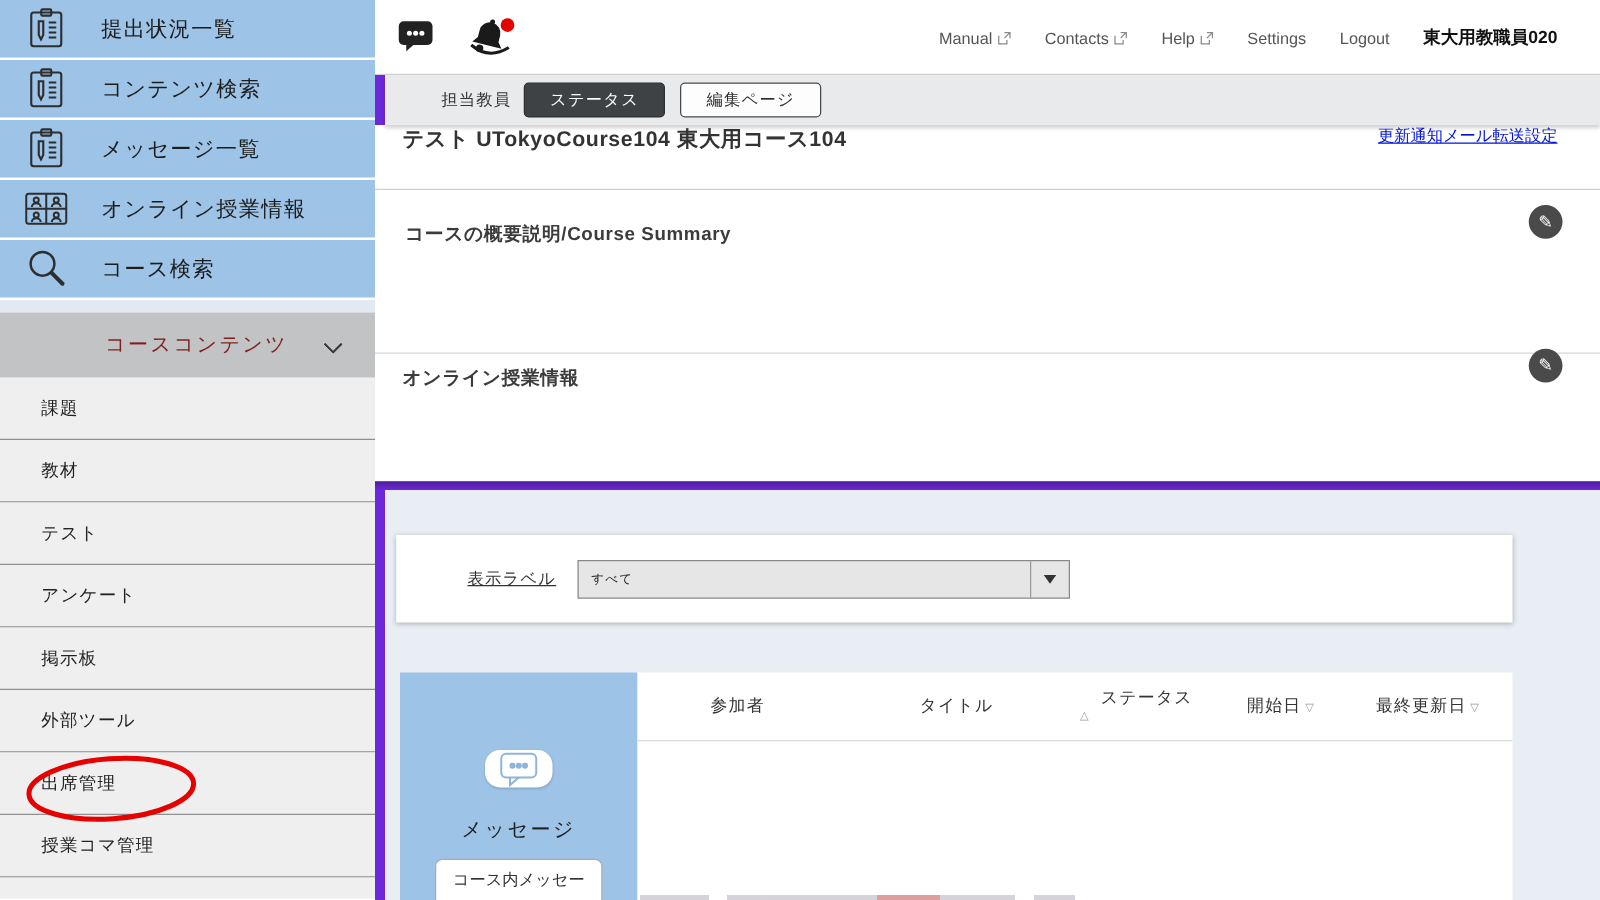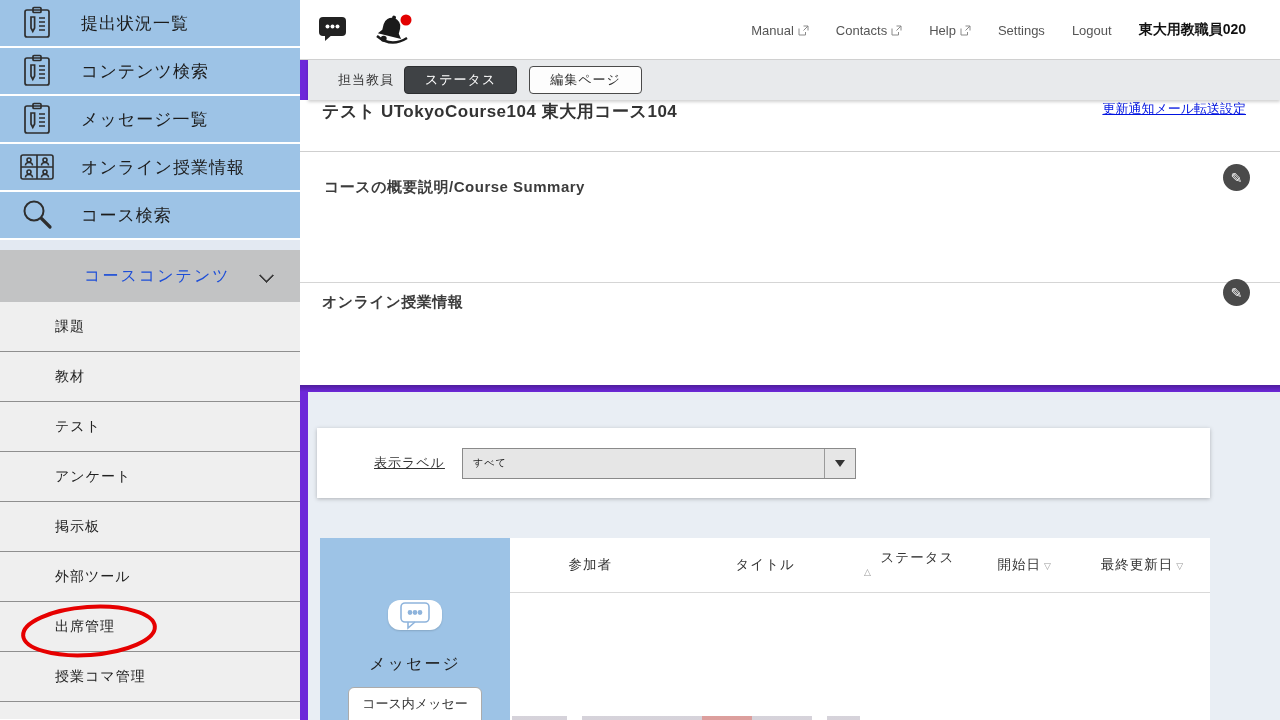--- a/index.html
+++ b/index.html
@@ -7,42 +7,42 @@
     font-family:"Liberation Sans","DejaVu Sans",sans-serif; background:#fff; color:#333; }
 
   
   #sidebar { position:absolute; left:0; top:0; width:300px; height:720px; background:#fff; }
   .sb-blue-item { height:46px; margin-bottom:2px; background:#9DC3E6; display:flex; align-items:center;
      cursor:pointer; }
   .sb-blue-item .sb-icon { width:36px; margin-left:19px; display:flex; justify-content:center; }
   .sb-blue-item .sb-label { margin-left:26px; font-size:17px; letter-spacing:1px; color:#1c1c1c; }
   .sb-spacer { height:10px; background:#E3E9F2; }
   .sb-group-header { height:52px; background:#C2C3C4; display:flex; align-items:center; position:relative; cursor:pointer; }
-  .sb-group-header .sb-group-label { margin-left:84px; font-size:16px; letter-spacing:2px; color:#1d4ed8; }
+  .sb-group-header .sb-group-label { margin-left:84px; font-size:16px; letter-spacing:2px; color:#7f1d1d; }
   .chevron-down { position:absolute; right:28px; top:20px; width:11px; height:11px;
      border-right:2px solid #3a3a3a; border-bottom:2px solid #3a3a3a; transform:rotate(45deg); border-radius:1px; }
   .sb-sub-item { height:50px; background:#EFEFEF; border-bottom:1px solid #8F8F8F; display:flex; align-items:center; cursor:pointer; }
-  .sb-sub-item .sb-sub-label { margin-left:55px; font-size:14px; letter-spacing:1px; color:#222; }
+  .sb-sub-item .sb-sub-label { margin-left:33px; font-size:14px; letter-spacing:1px; color:#222; }
   .sb-sub-item.clipped { height:17px; border-bottom:none; }
   #annotation-ellipse { position:absolute; left:16px; top:602px; width:146px; height:58px; pointer-events:none; }
 
   
   #main { position:absolute; left:300px; top:0; width:980px; height:720px; background:#6d28d9; }
 
   .topbar { height:60px; background:#fff; border-bottom:1px solid #D2D2D2; position:relative; }
   .topbar-icon { position:absolute; top:14px; cursor:pointer; }
   .icon-chat { left:18px; }
   .icon-bell { left:74px; }
   .topbar-right { position:absolute; right:34px; top:0; height:60px; display:flex; align-items:center; gap:27px; }
   .topbar-link { font-size:13px; color:#555; cursor:pointer; display:flex; align-items:center; gap:4px; }
   .username { font-size:14px; font-weight:bold; color:#111; }
 
   .tabstrip { height:40px; background:#E8EAEC; box-shadow:0 2px 3px rgba(0,0,0,.18); position:relative;
      display:flex; align-items:center; padding-left:30px; margin-left:8px; }
-  .role-label { font-size:13px; color:#333; margin-right:10px; letter-spacing:1px; }
+  .role-label { font-size:13px; color:#333; margin-right:10px; letter-spacing:1px;margin-left:15px; }
   .tab-btn { height:28px; padding:0 20px; border-radius:4px; font-size:13px; letter-spacing:1px;
      display:flex; align-items:center; cursor:pointer; }
   .tab-btn.active { background:#3F4245; color:#fff; border:1px solid #2c2e30; margin-right:12px; }
   .tab-btn.inactive { background:#FDFDFD; color:#2e2e2e; border:1px solid #4a4a4a; }
 
   .content-panel { background:#fff; }
   .title-row { height:52px; display:flex; align-items:flex-start; padding:0 34px 0 22px; border-bottom:1px solid #CFCFCF; }
   .course-title { font-size:17px; font-weight:bold; color:#333; letter-spacing:.5px; }
   .notify-link { margin-left:auto; font-size:13px; color:#0013E0; text-decoration:underline; cursor:pointer; }
   .section { position:relative; border-bottom:1px solid #D5D5D5; }

